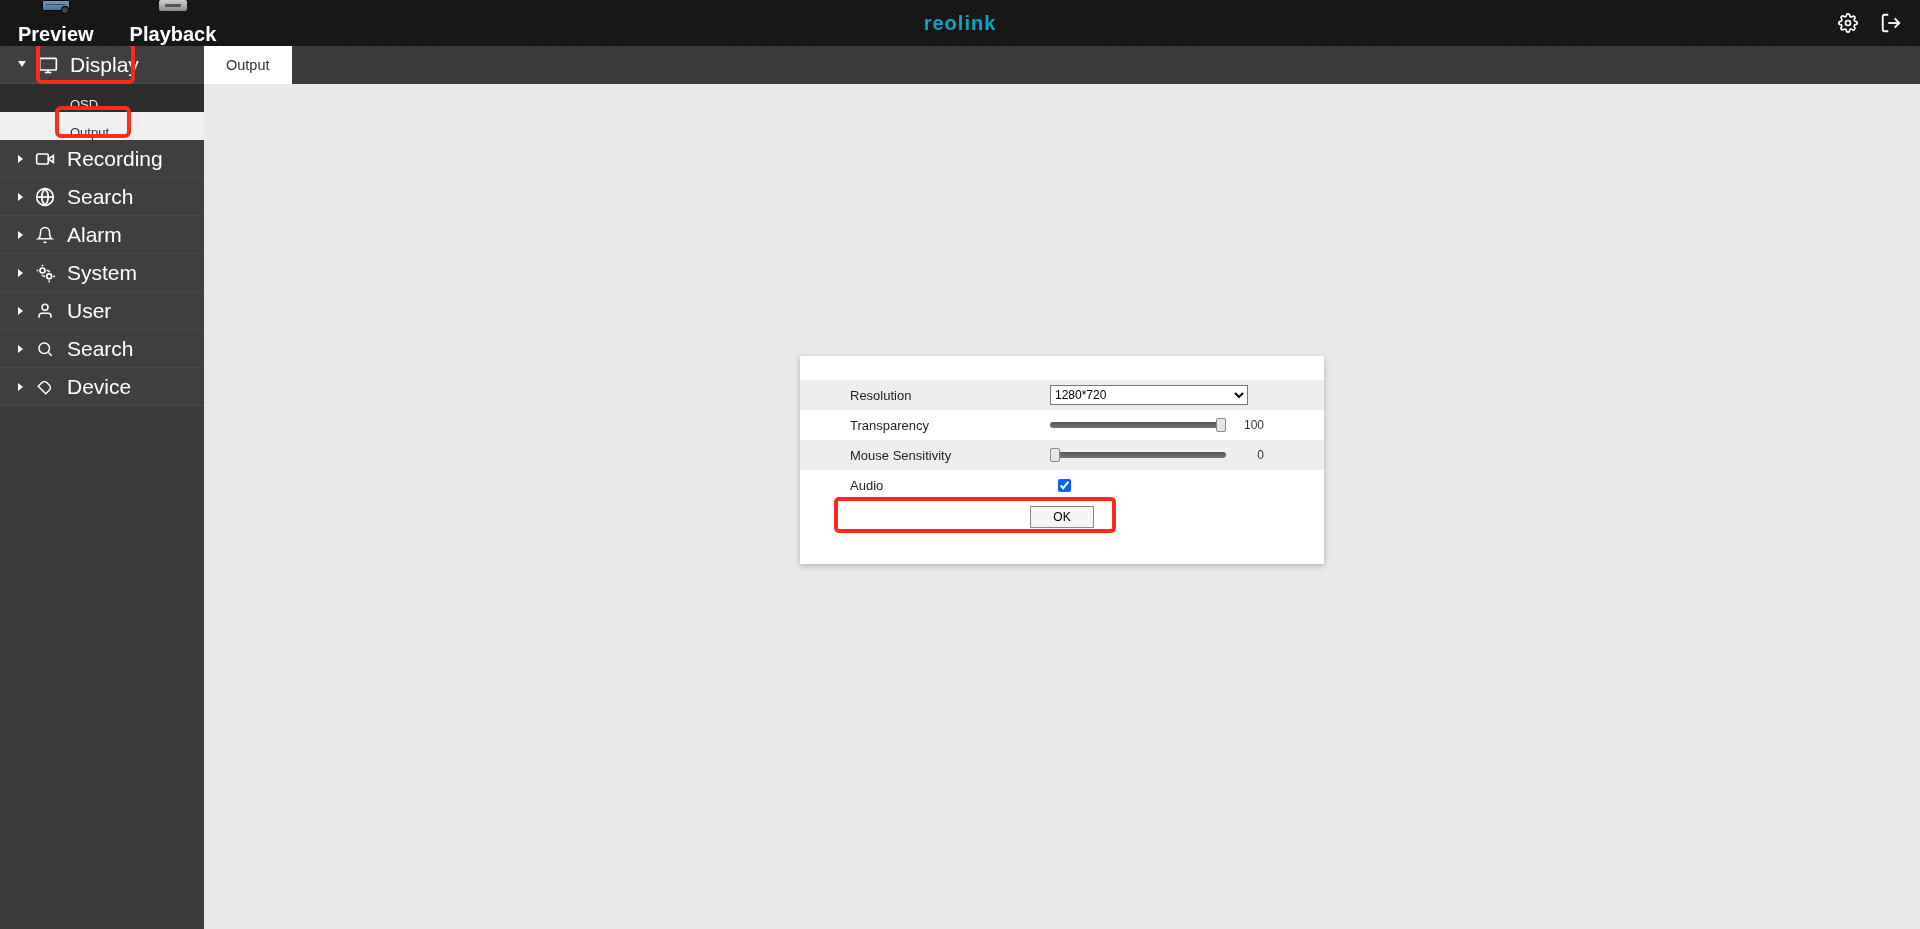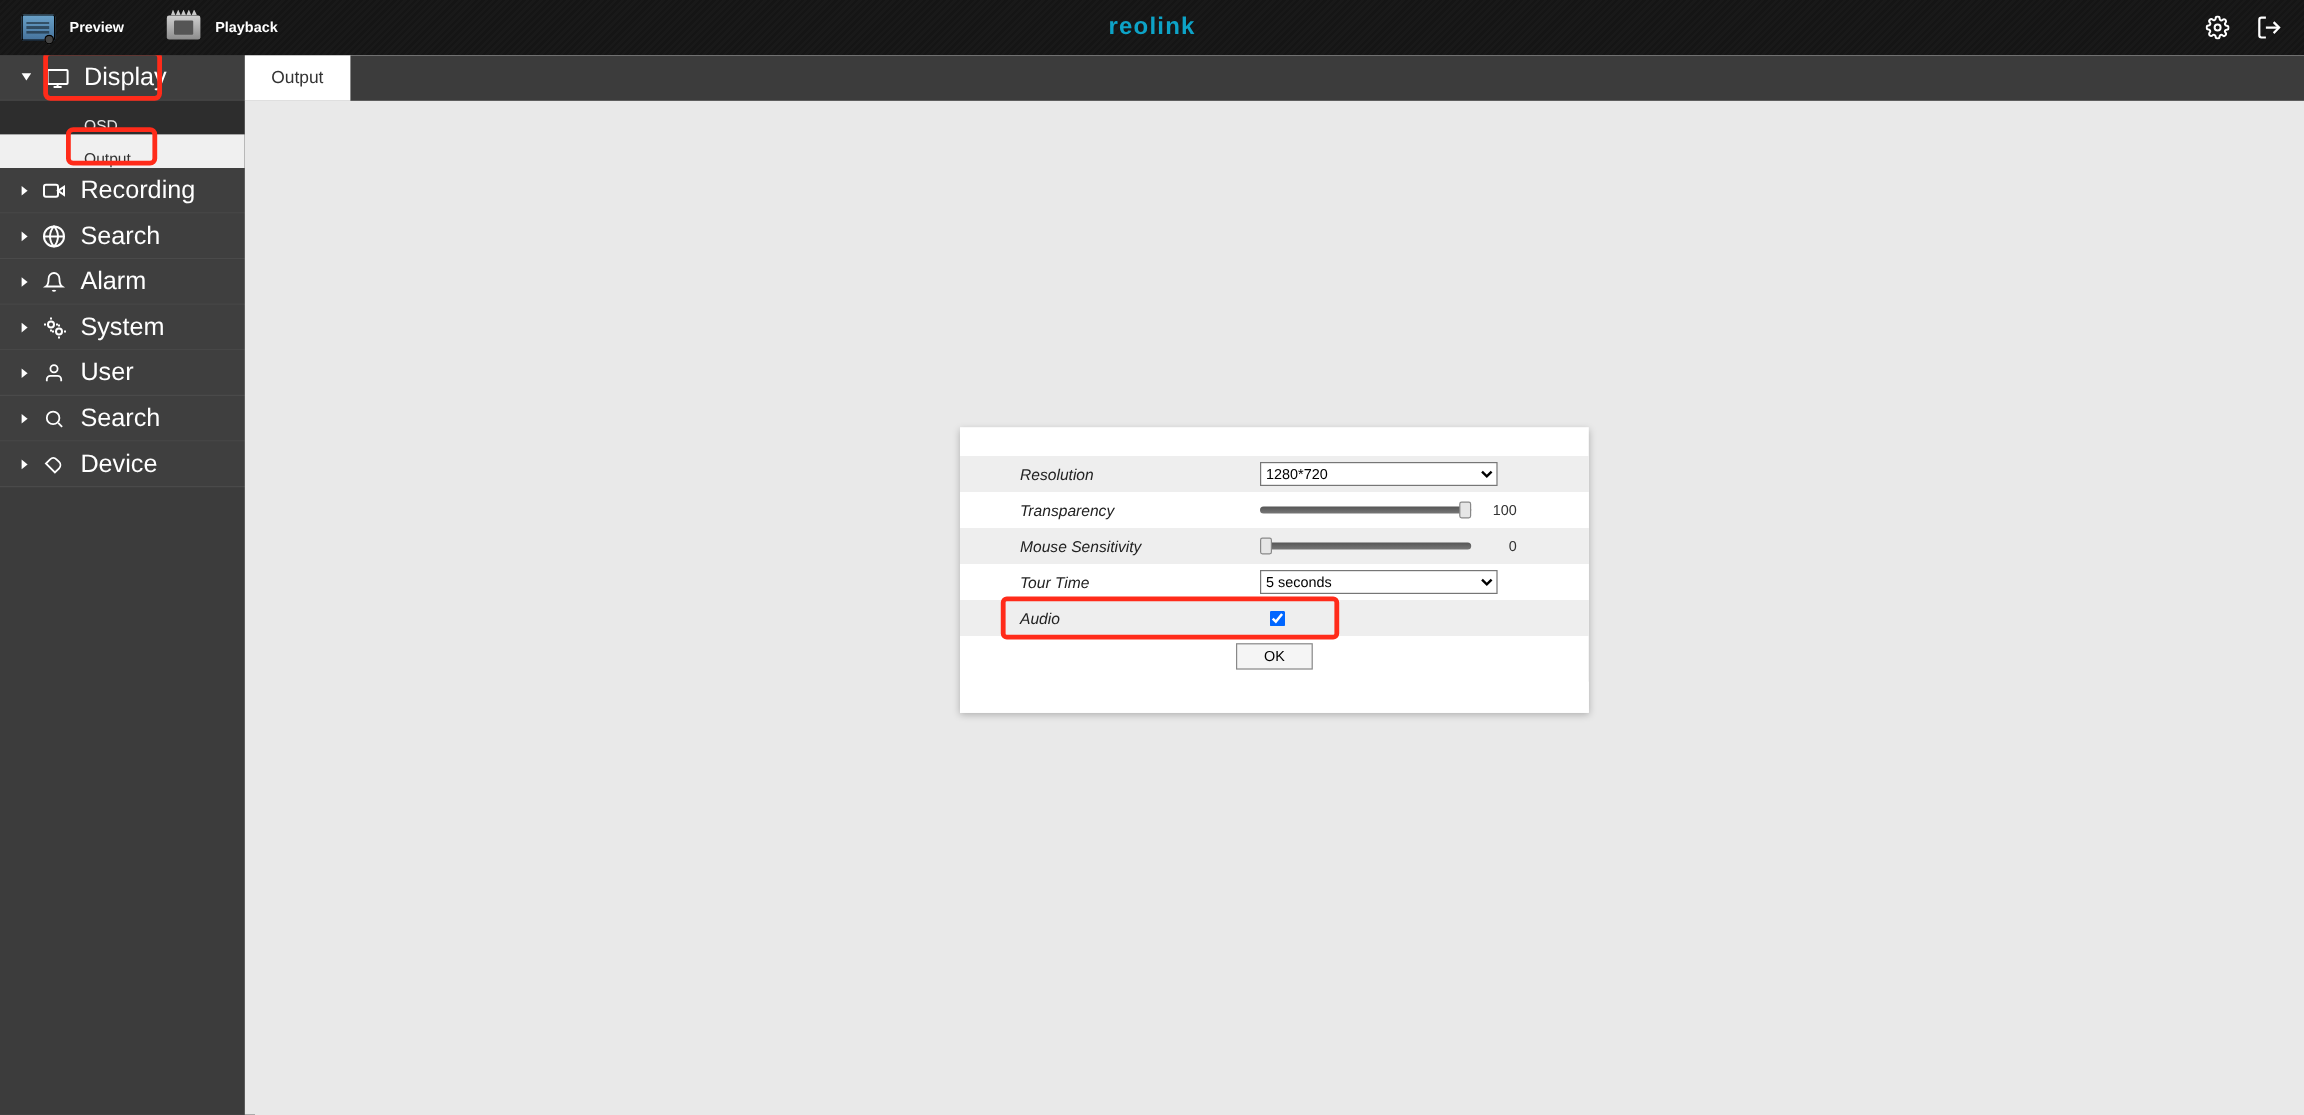--- a/index.html
+++ b/index.html
@@ -20,22 +20,23 @@
     align-items: center;
     position: relative;
   }
   .topbar .nav-btn {
     display: flex;
     align-items: center;
     height: 46px;
     padding: 0 18px;
     gap: 12px;
     font-weight: bold;
-    font-size: 12px;
+    font-size: 20px;
     cursor: pointer;
+    flex-direction: column;
   }
   .topbar .brand {
     position: absolute;
     left: 50%;
     top: 50%;
     transform: translate(-50%, -50%);
     font-size: 20px;
     font-weight: 600;
     letter-spacing: 1px;
     color: #0da3c7;
@@ -195,21 +196,21 @@
   }
   .panel-head { height: 24px; }
   .row {
     display: flex;
     align-items: center;
     height: 30px;
     padding: 0 12px 0 50px;
   }
   .row:nth-child(odd) { background: #eeeeee; }
   .row:nth-child(even) { background: #ffffff; }
-  .row .lbl { width: 200px; font-size: 13px; color: #222; font-style: italic; }
+  .row .lbl { width: 200px; font-size: 13px; color: #222; }
   .row .ctrl { flex: 1; display: flex; align-items: center; gap: 12px; }
   select.std {
     width: 198px; height: 20px;
     font-size: 12px;
     background: #fff;
     border: 1px solid #767676;
   }
   .slider {
     flex: 1;
     appearance: none;
@@ -418,28 +419,20 @@
           </div>
         </div>
         <div class="row">
           <div class="lbl">Mouse Sensitivity</div>
           <div class="ctrl">
             <input type="range" min="0" max="100" value="0" class="slider" style="">
             <span class="valnum">0</span>
           </div>
         </div>
         <div class="row">
-          <div class="lbl">Tour Time</div>
-          <div class="ctrl">
-            <select class="std">
-              <option>5 seconds</option>
-            </select>
-          </div>
-        </div>
-        <div class="row">
           <div class="lbl">Audio</div>
           <div class="ctrl" style="padding-left:8px;">
             <input type="checkbox" class="std" checked="" style="">
           </div>
         </div>
 
         <div class="audio-highlight" style="left:34px; top:117px; width:282px; height:36px;"></div>
       </div>
       <div class="panel-foot">
         <button class="btn-ok">

